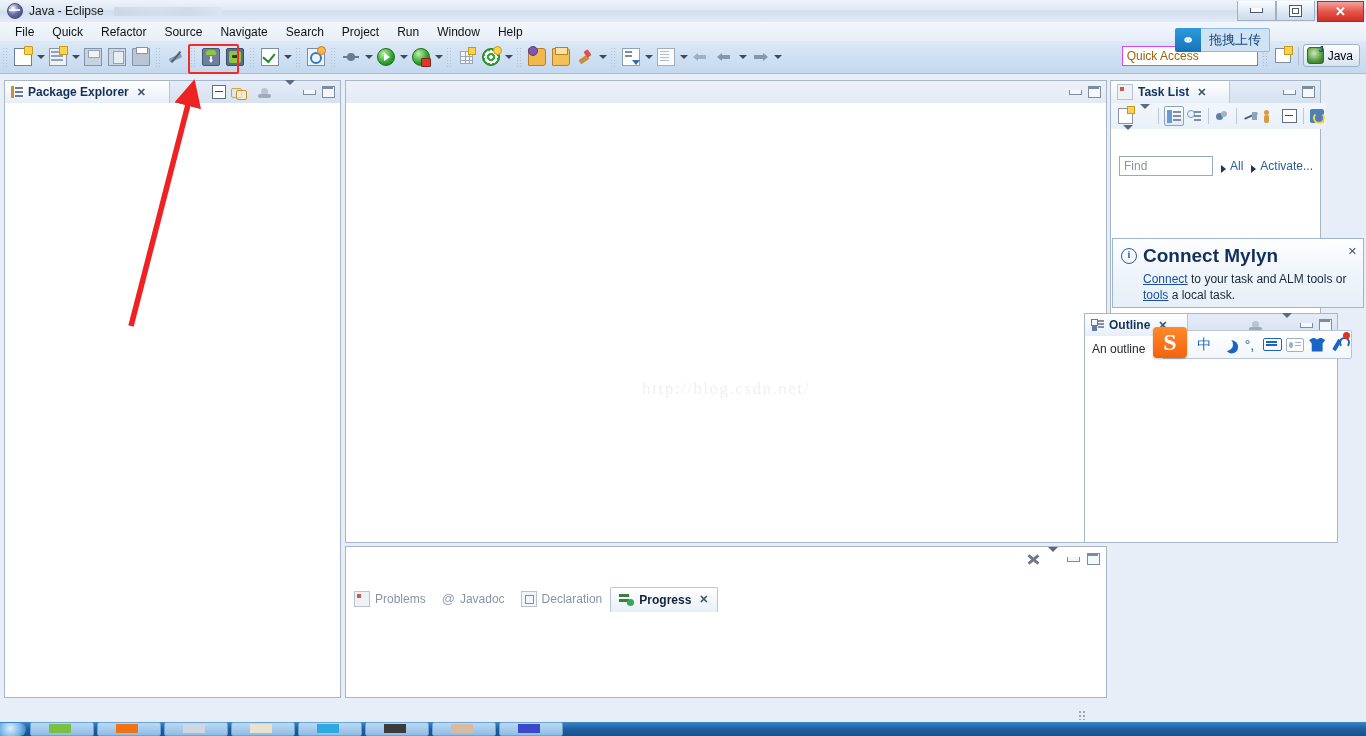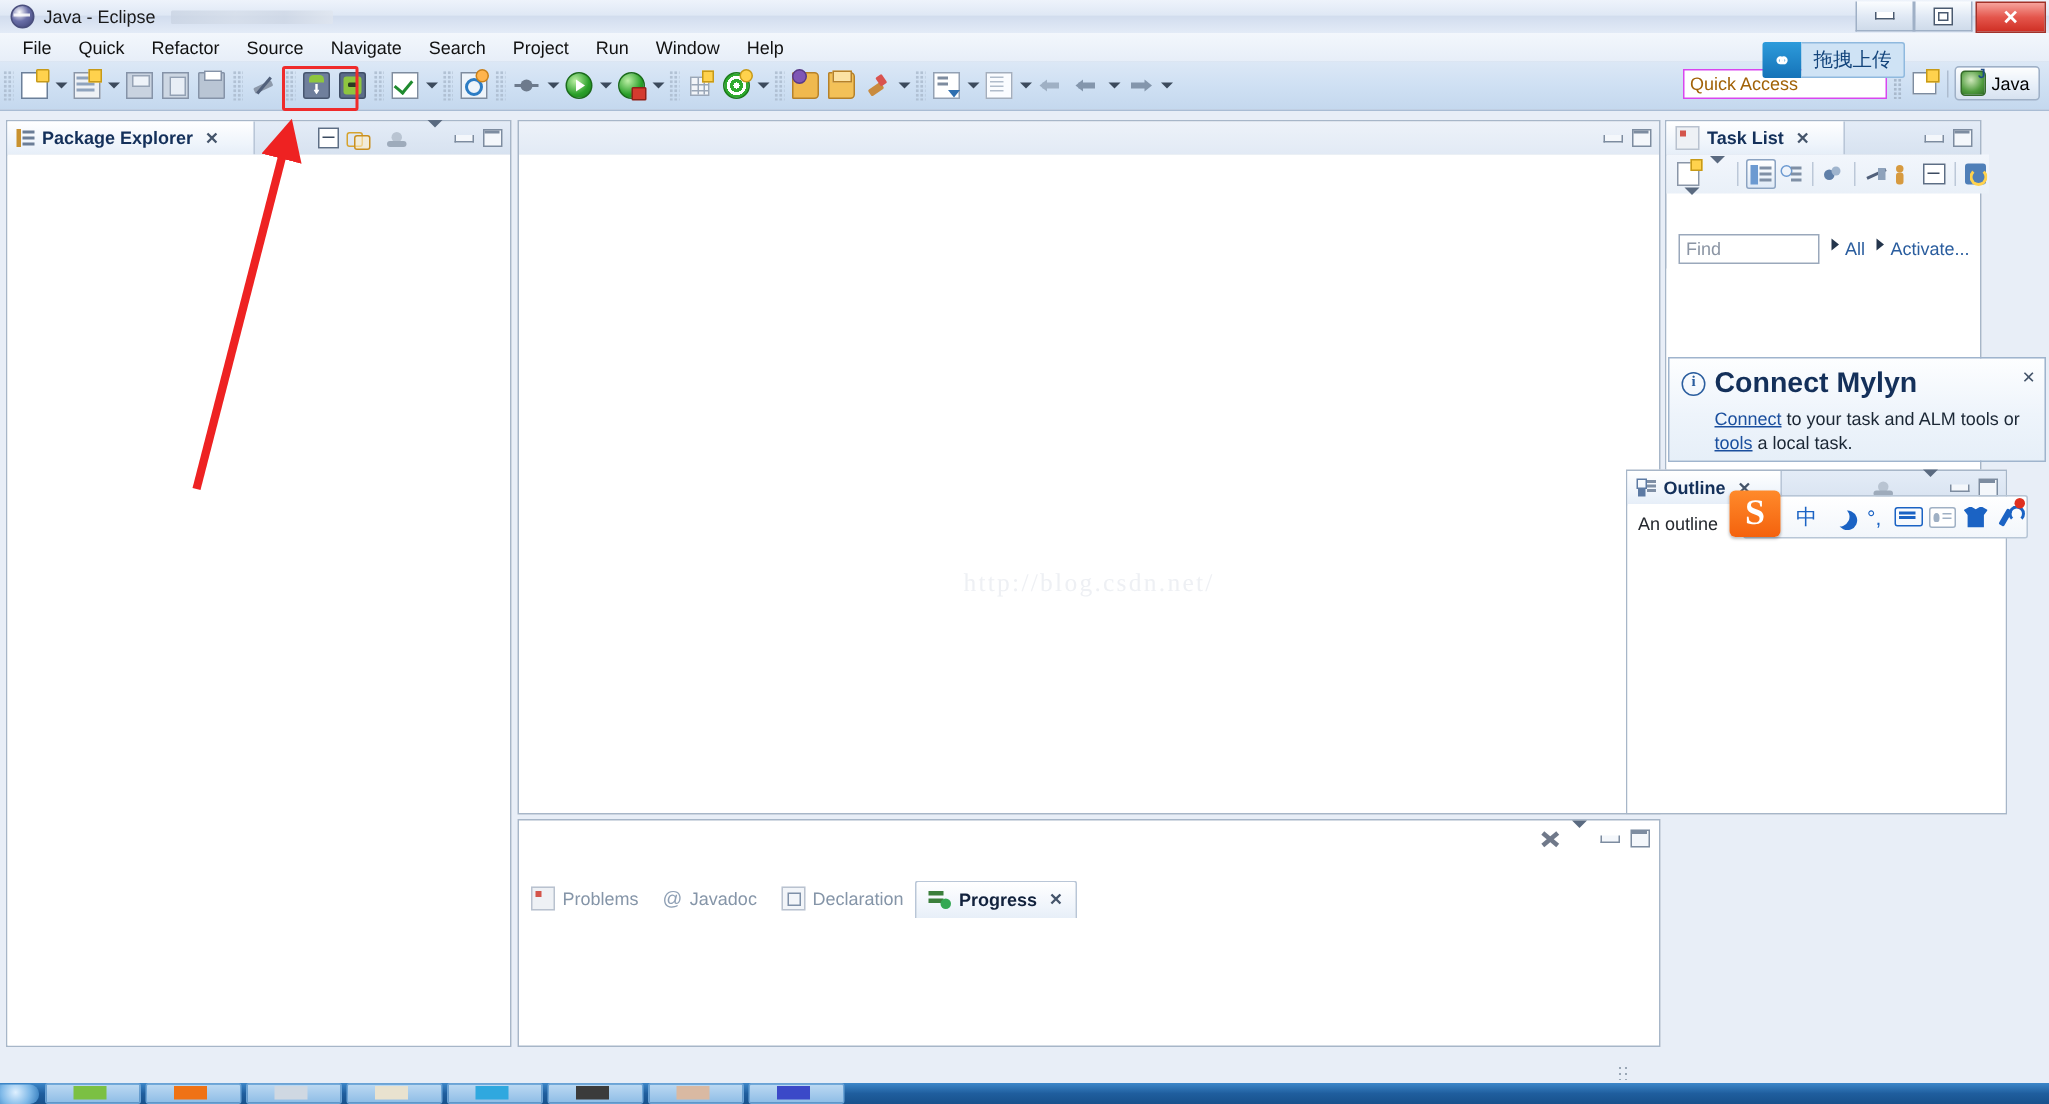--- a/index.html
+++ b/index.html
@@ -282,21 +282,21 @@
   .ic-people:after{content:"";position:absolute;left:1px;top:5px;width:5px;height:8px;background:#d79a3f;border-radius:2px;}
   .ic-collapseall{width:13px;height:12px;border:1px solid #5d6e85;background:#fff;position:relative;}
   .ic-collapseall:after{content:"";position:absolute;left:2px;top:5px;width:8px;height:1px;background:#3b4b60;}
   .ic-refresh{width:14px;height:14px;background:#4f7fb8;border-radius:2px;position:relative;}
   .ic-refresh:after{content:"";position:absolute;left:3px;top:3px;width:8px;height:8px;border:2px solid #ffd24d;border-radius:50%;border-top-color:transparent;}
   .tl-findrow{position:absolute;left:0;top:72px;width:100%;height:26px;display:flex;align-items:center;padding-left:8px;gap:8px;}
   .tl-find{
     width:88px;height:18px;background:#fff;border:1px solid #9aa8bb;position:relative;
     font-size:12px;color:#8b95a4;line-height:18px;padding-left:4px;
   }
-  .tl-chip{display:flex;align-items:flex-start;gap:4px;font-size:12px;color:#2a5d9e;}
+  .tl-chip{display:flex;align-items:flex-end;gap:4px;font-size:12px;color:#2a5d9e;}
   .chip-tri{border-left:5px solid #24354c;border-top:4px solid transparent;border-bottom:4px solid transparent;}
   .tl-body{position:absolute;left:0;top:98px;right:0;bottom:0;background:#fff;}
 
   
   #mylyn-popup{
     position:absolute;left:1112px;top:238px;width:252px;height:70px;
     background:linear-gradient(to bottom,#fdfeff,#eef4fb 55%,#e6eff8);
     border:1px solid #9fb4cd;box-sizing:border-box;
   }
   .mylyn-head{display:flex;align-items:center;gap:6px;padding:6px 6px 0 8px;}

